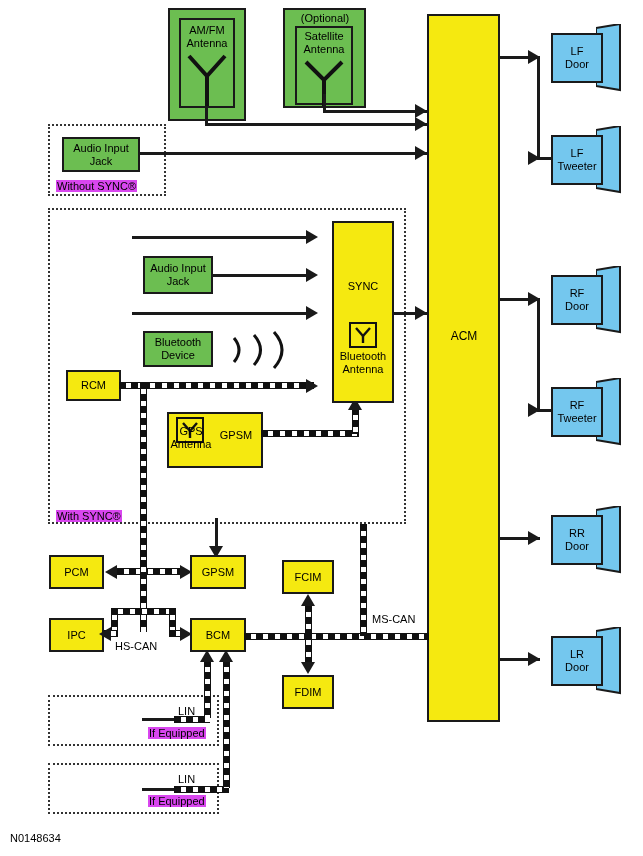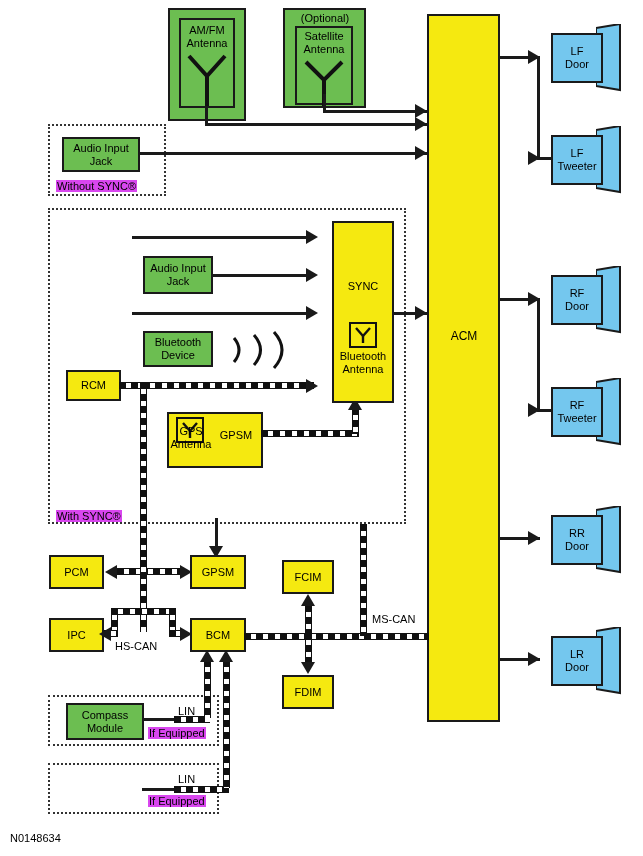--- a/index.html
+++ b/index.html
@@ -212,22 +212,20 @@
 
   <div class="bus bus-h" style="left:244px;top:633px;width:185px;"></div>
   <div class="bus bus-v" style="left:305px;top:605px;height:31px;"></div>
   <div class="arrow arr-u" style="left:301px;top:594px;"></div>
   <div class="bus bus-v" style="left:305px;top:633px;height:31px;"></div>
   <div class="arrow arr-d" style="left:301px;top:662px;"></div>
   <div class="bus bus-v" style="left:360px;top:524px;height:112px;"></div>
   <div class="netlabel" style="left:370px;top:613px;">MS-CAN</div>
 
   <div class="dotbox" style="left:48px;top:695px;width:171px;height:51px;"></div>
-  <div class="box green txt2" style="left:66px;top:703px;width:78px;height:37px;">Compass
-Module</div>
   <div class="caption" style="left:148px;top:727px;">If Equipped</div>
   <div class="netlabel" style="left:176px;top:705px;">LIN</div>
   <div class="solid hline" style="left:142px;top:718px;width:35px;"></div>
   <div class="bus bus-h" style="left:174px;top:716px;width:36px;"></div>
   <div class="bus bus-v" style="left:204px;top:660px;height:58px;"></div>
   <div class="arrow arr-u" style="left:200px;top:650px;"></div>
 
   <div class="dotbox" style="left:48px;top:763px;width:171px;height:51px;"></div>
   <div class="caption" style="left:148px;top:795px;">If Equipped</div>
   <div class="netlabel" style="left:176px;top:773px;">LIN</div>

